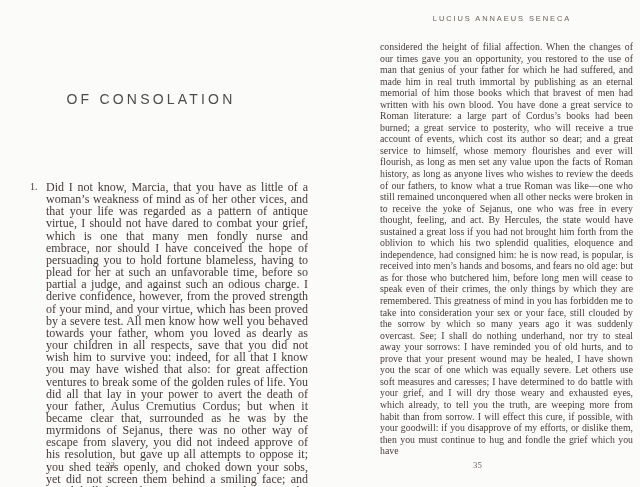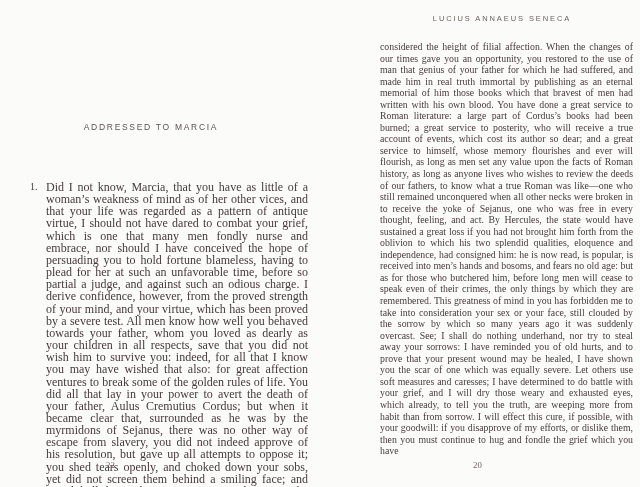--- a/index.html
+++ b/index.html
@@ -91,31 +91,31 @@
   }
   .folio-left  { left: 106px; }
   .folio-right { left: 153px; }
 </style>
 </head>
 <body>
 
 <div class="stage">
 
   <div class="page page-left">
-    <h2 class="chapter-subtitle">ADDRESSED TO MARCIA</h2>
+    <h1 class="chapter-title">OF CONSOLATION</h1>
 
     <div class="left-body">
       <span class="section-number">1.</span>
       <p class="left-par">Did I not know, Marcia, that you have as little of a woman’s weakness of mind as of her other vices, and that your life was regarded as a pattern of antique virtue, I should not have dared to combat your grief, which is one that many men fondly nurse and embrace, nor should I have conceived the hope of persuading you to hold fortune blameless, having to plead for her at such an unfavorable time, before so partial a judge, and against such an odious charge. I derive confidence, however, from the proved strength of your mind, and your virtue, which has been proved by a severe test. All men know how well you behaved towards your father, whom you loved as dearly as your children in all respects, save that you did not wish him to survive you: indeed, for all that I know you may have wished that also: for great affection ventures to break some of the golden rules of life. You did all that lay in your power to avert the death of your father, Aulus Cremutius Cordus; but when it became clear that, surrounded as he was by the myrmidons of Sejanus, there was no other way of escape from slavery, you did not indeed approve of his resolution, but gave up all attempts to oppose it; you shed tears openly, and choked down your sobs, yet did not screen them behind a smiling face; and you did all this in the present century, when not to be unnatural towards one’s parents is</p>
     </div>
 
     <div class="folio folio-left">22</div>
   </div>
 
   <div class="page page-right">
     <div class="running-header">LUCIUS ANNAEUS SENECA</div>
 
     <p class="right-body">considered the height of filial affection. When the changes of our times gave you an opportunity, you restored to the use of man that genius of your father for which he had suffered, and made him in real truth immortal by publishing as an eternal memorial of him those books which that bravest of men had written with his own blood. You have done a great service to Roman literature: a large part of Cordus’s books had been burned; a great service to posterity, who will receive a true account of events, which cost its author so dear; and a great service to himself, whose memory flourishes and ever will flourish, as long as men set any value upon the facts of Roman history, as long as anyone lives who wishes to review the deeds of our fathers, to know what a true Roman was like—one who still remained unconquered when all other necks were broken in to receive the yoke of Sejanus, one who was free in every thought, feeling, and act. By Hercules, the state would have sustained a great loss if you had not brought him forth from the oblivion to which his two splendid qualities, eloquence and independence, had consigned him: he is now read, is popular, is received into men’s hands and bosoms, and fears no old age: but as for those who butchered him, before long men will cease to speak even of their crimes, the only things by which they are remembered. This greatness of mind in you has forbidden me to take into consideration your sex or your face, still clouded by the sorrow by which so many years ago it was suddenly overcast. See; I shall do nothing underhand, nor try to steal away your sorrows: I have reminded you of old hurts, and to prove that your present wound may be healed, I have shown you the scar of one which was equally severe. Let others use soft measures and caresses; I have determined to do battle with your grief, and I will dry those weary and exhausted eyes, which already, to tell you the truth, are weeping more from habit than from sorrow. I will effect this cure, if possible, with your goodwill: if you disapprove of my efforts, or dislike them, then you must continue to hug and fondle the grief which you have</p>
 
-    <div class="folio folio-right">20</div>
+    <div class="folio folio-right">35</div>
   </div>
 
 </div>
 
 </body></html>

